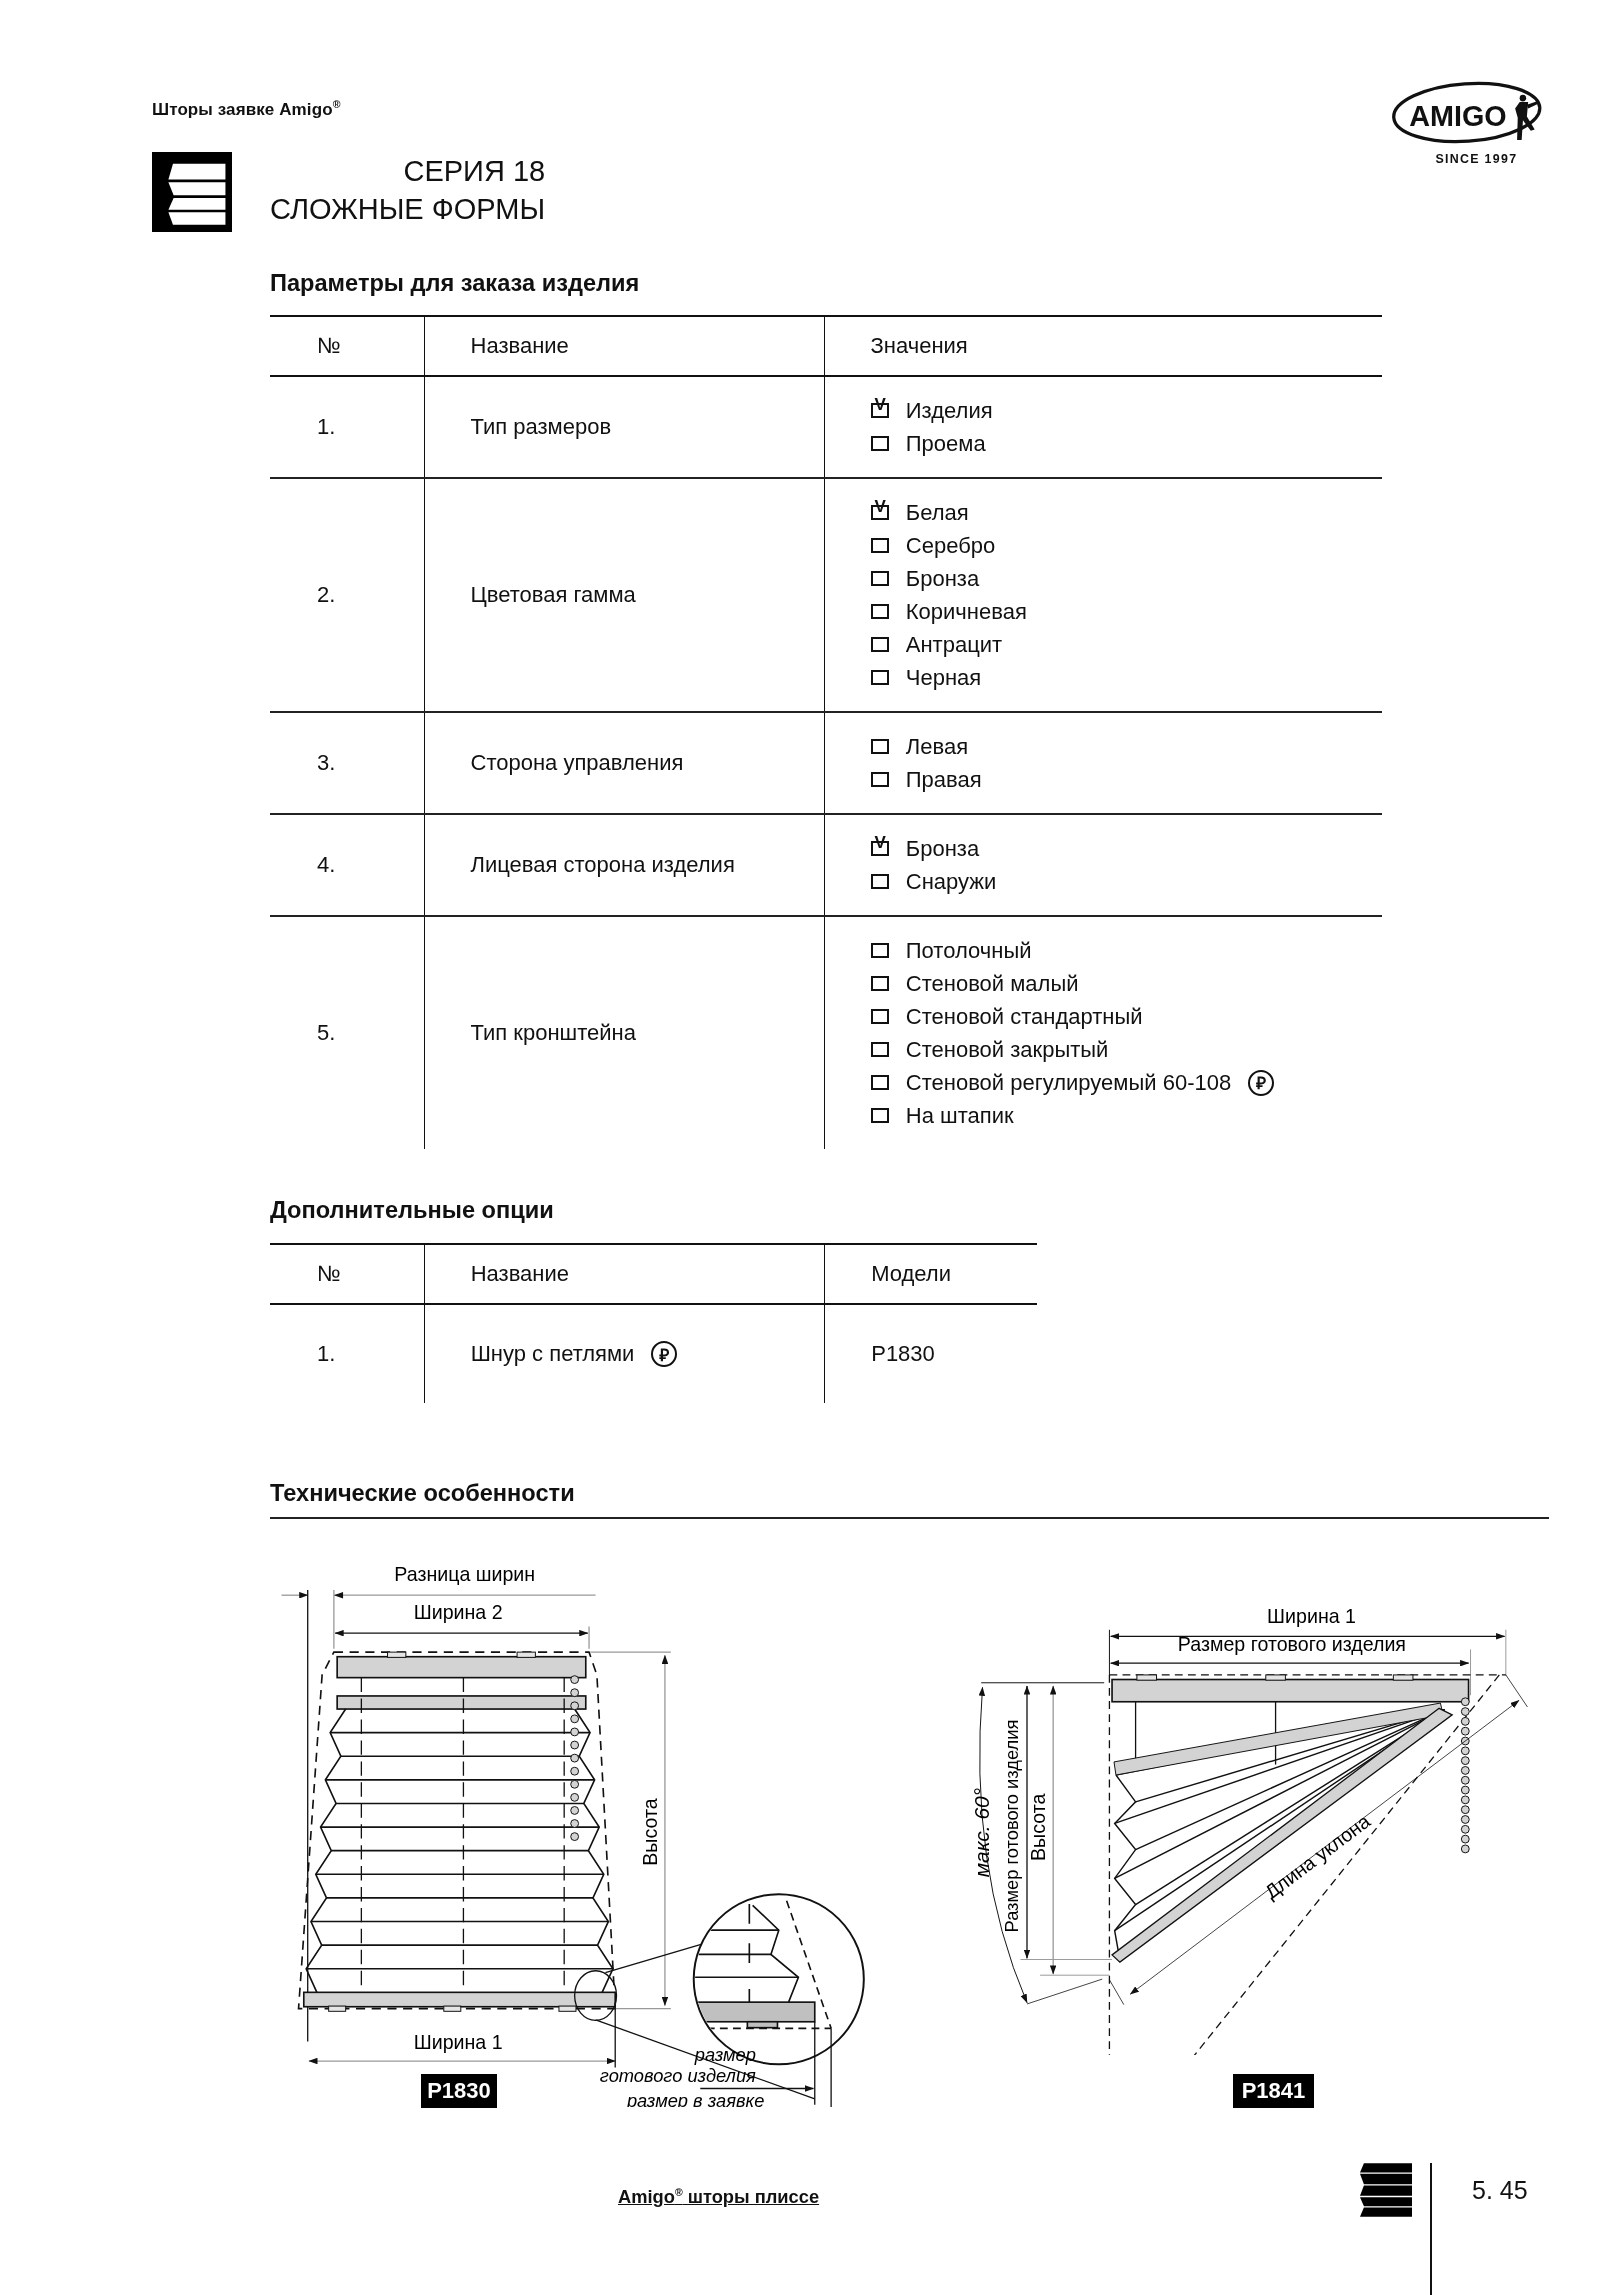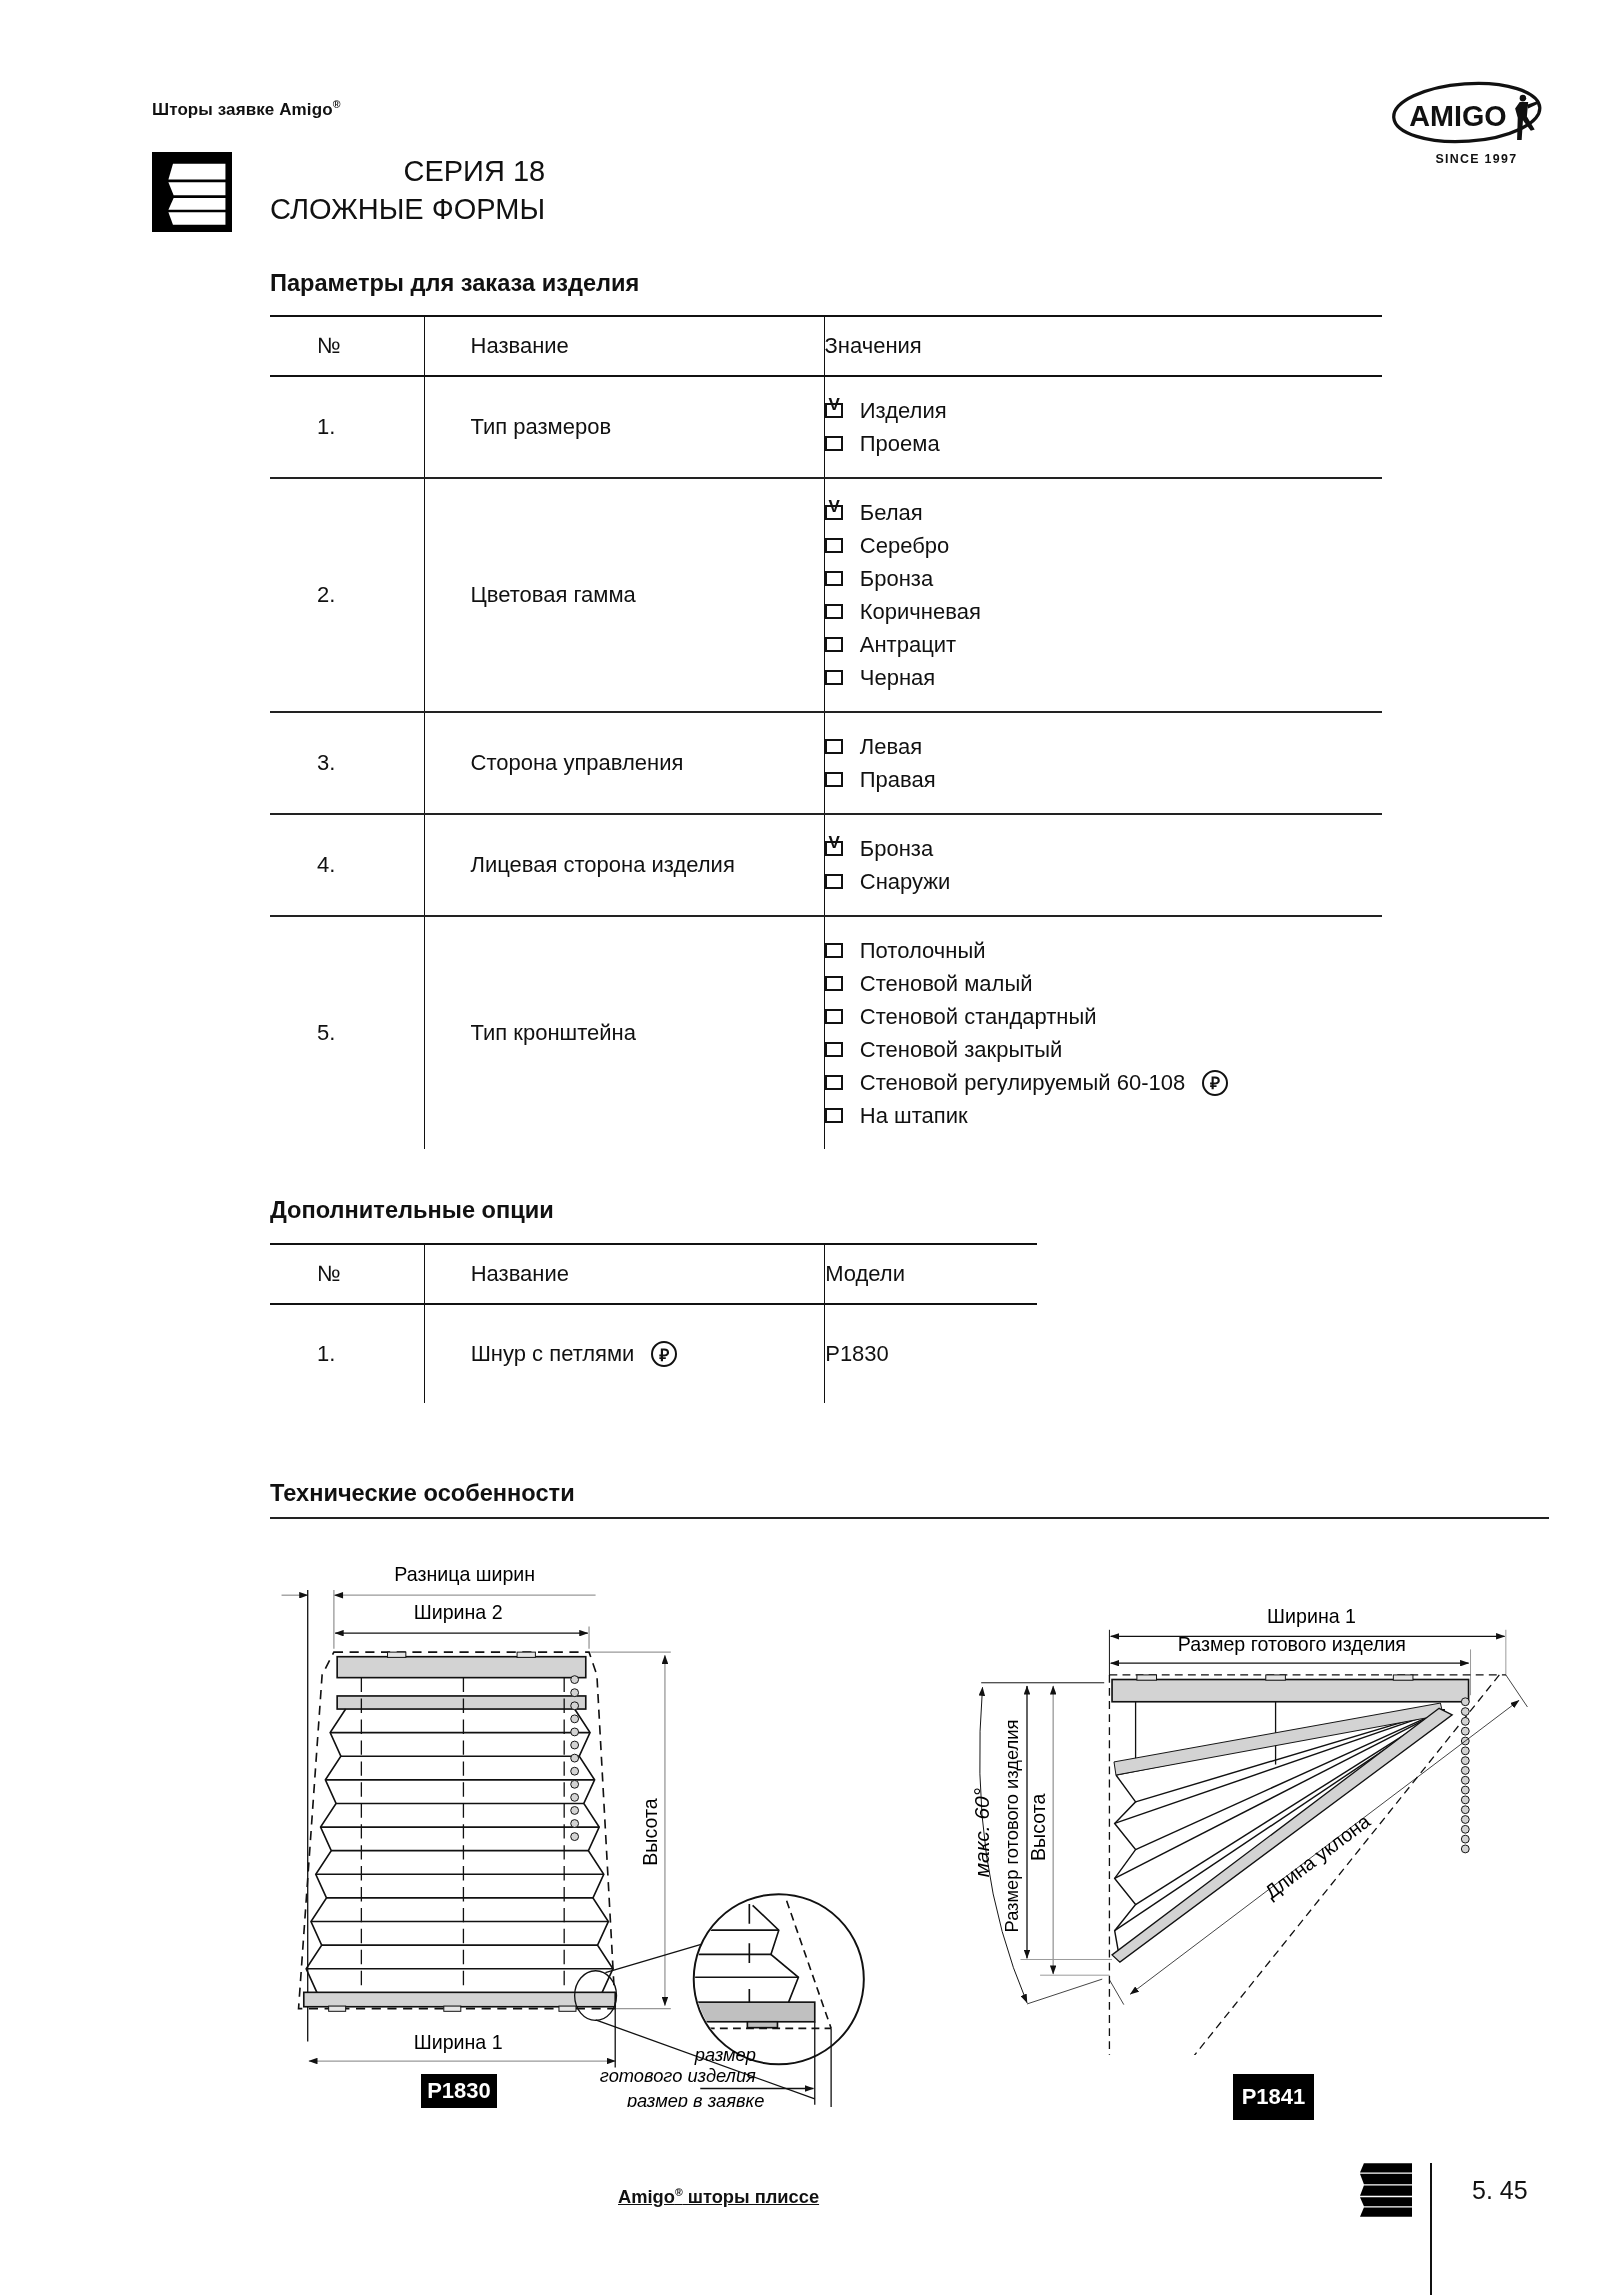--- a/index.html
+++ b/index.html
@@ -21,21 +21,21 @@
     #tech-rule { left: 270px; top: 1517px; width: 1279px; height: 2px; background: #222; }
 
     
     table.spec { position: absolute; border-collapse: collapse; font-size: 22px; }
     table.spec th, table.spec td { text-align: left; vertical-align: middle; font-weight: normal; padding: 0; }
     table.spec thead th { height: 60px; border-top: 2.6px solid #111; border-bottom: 2.6px solid #111; }
     table.spec tbody tr { border-bottom: 2px solid #222; }
     table.spec tbody tr.last { border-bottom: none; }
     table.spec .c-num { width: 154px; padding-left: 47px; box-sizing: border-box; }
     table.spec .c-name { width: 400px; padding-left: 46px; box-sizing: border-box; border-left: 1.3px solid #111; }
-    table.spec .c-val { box-sizing: border-box; border-left: 1.3px solid #111; }
+    table.spec .c-val { padding-left: 46px; box-sizing: border-box; border-left: 1.3px solid #111; }
     #order-table { left: 270px; top: 315px; width: 1112px; }
     #options-table { left: 270px; top: 1243px; width: 767px; }
     #options-table .c-val { width: 212px; }
 
     .opt-list { padding: 17px 0; }
     .opt { display: flex; align-items: center; height: 33px; }
     .box { width: 18.3px; height: 14.4px; border: 2.6px solid #111; box-sizing: border-box; margin-right: 17px; position: relative; flex: none; }
     .box.checked::after { content: "V"; position: absolute; left: 2px; top: -9.2px; font-size: 17px; font-weight: bold; line-height: 17px; }
     .ruble { display: inline-flex; align-items: center; justify-content: center; width: 26px; height: 26px; border: 2.6px solid #111; border-radius: 50%; box-sizing: border-box; font-weight: bold; font-size: 17px; margin-left: 17px; }
     .row-h1 { height: 99px; }
@@ -44,21 +44,21 @@
     .row-h4 { height: 99px; }
     .row-h5 { height: 228px; }
     .row-opt { height: 99px; }
 
     
     #diagram-left { left: 275px; top: 1544px; width: 615px; height: 563px; }
     #diagram-right { left: 955px; top: 1584px; width: 615px; height: 471px; }
     .dlabel { font-size: 30px; }
     .badge { background: #000; color: #fff; font-weight: bold; font-size: 22px; display: flex; align-items: center; justify-content: center; }
     #badge-p1830 { left: 421px; top: 2074px; width: 76px; height: 34px; }
-    #badge-p1841 { left: 1233px; top: 2074px; width: 81px; height: 46px; }
+    #badge-p1841 { left: 1233px; top: 2074px; width: 81px; height: 34px; }
 
     
     #footer-brand { left: 618px; top: 2186px; font-size: 18.3px; font-weight: bold; text-decoration: underline; }
     #footer-brand sup { font-size: 10.5px; }
     #footer-icon { left: 1360px; top: 2163px; width: 52px; height: 54px; }
     #footer-divider { left: 1430px; top: 2163px; width: 2px; height: 132px; background: #111; }
     #page-number { left: 1472px; top: 2176px; font-size: 25px; }
   </style>
 </head>
 <body>

